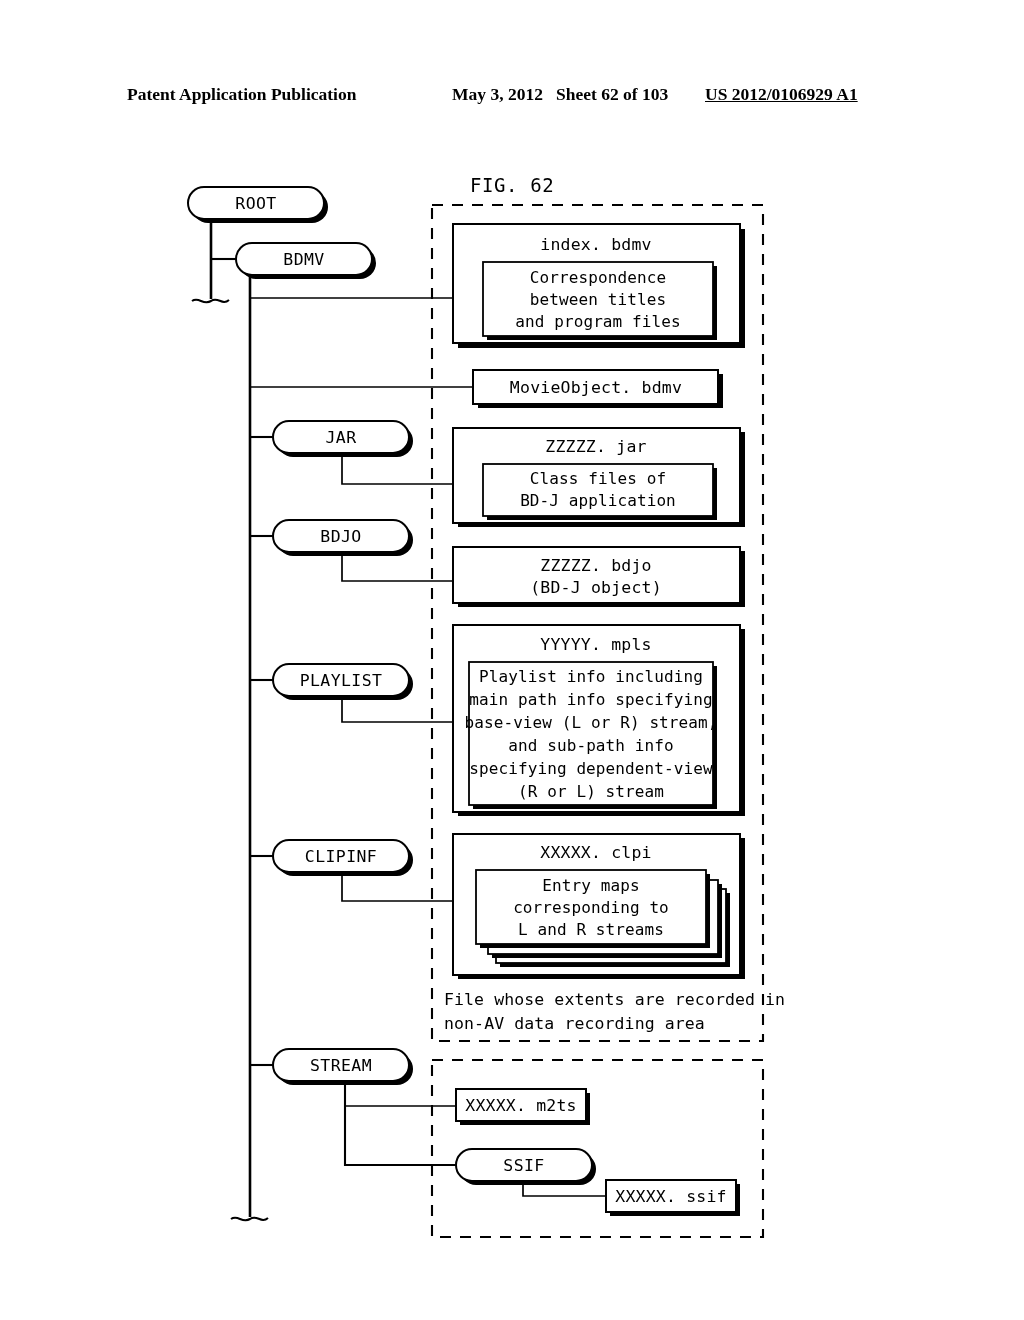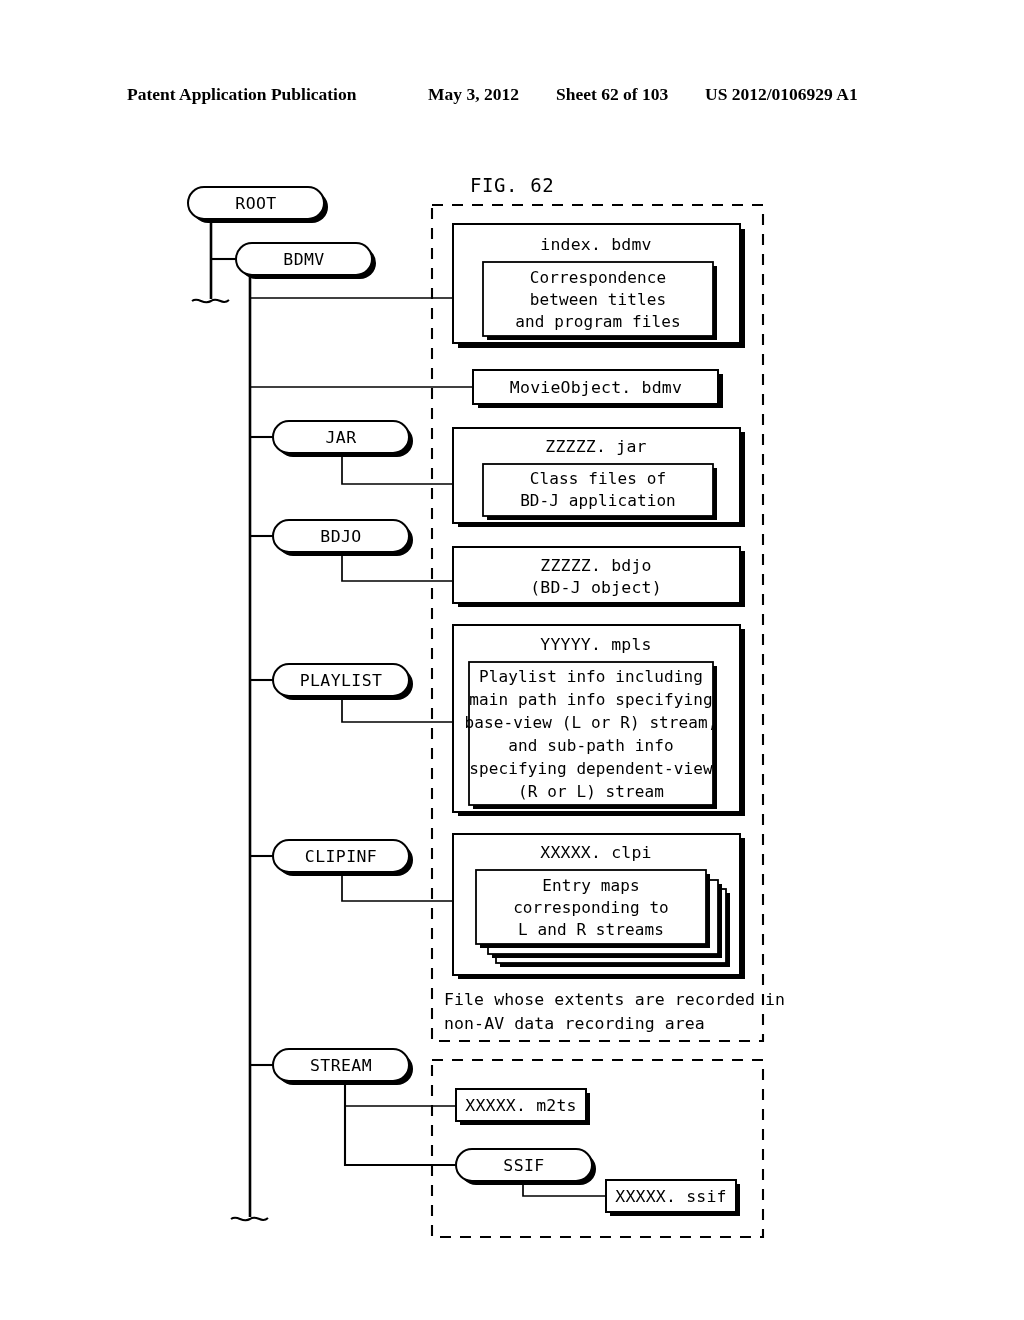--- a/index.html
+++ b/index.html
@@ -29,23 +29,23 @@
     width: 1024px;
     height: 26px;
     font-family: "Liberation Serif", serif;
     font-weight: bold;
     font-size: 17.5px;
     color: #000000;
     white-space: nowrap;
   }
   .hdr span { position: absolute; top: 0; }
   .hdr-pub   { left: 127px; }
-  .hdr-date  { left: 428px; }
+  .hdr-date  { left: 452px; }
   .hdr-sheet { left: 556px; }
-  .hdr-num   { left: 705px; }
+  .hdr-num   { left: 705px; text-decoration: underline; }
 
   svg#diagram {
     position: absolute;
     left: 0;
     top: 0;
     width: 1024px;
     height: 1320px;
   }
   svg text {
     font-family: "DejaVu Sans Mono", "Liberation Mono", monospace;

